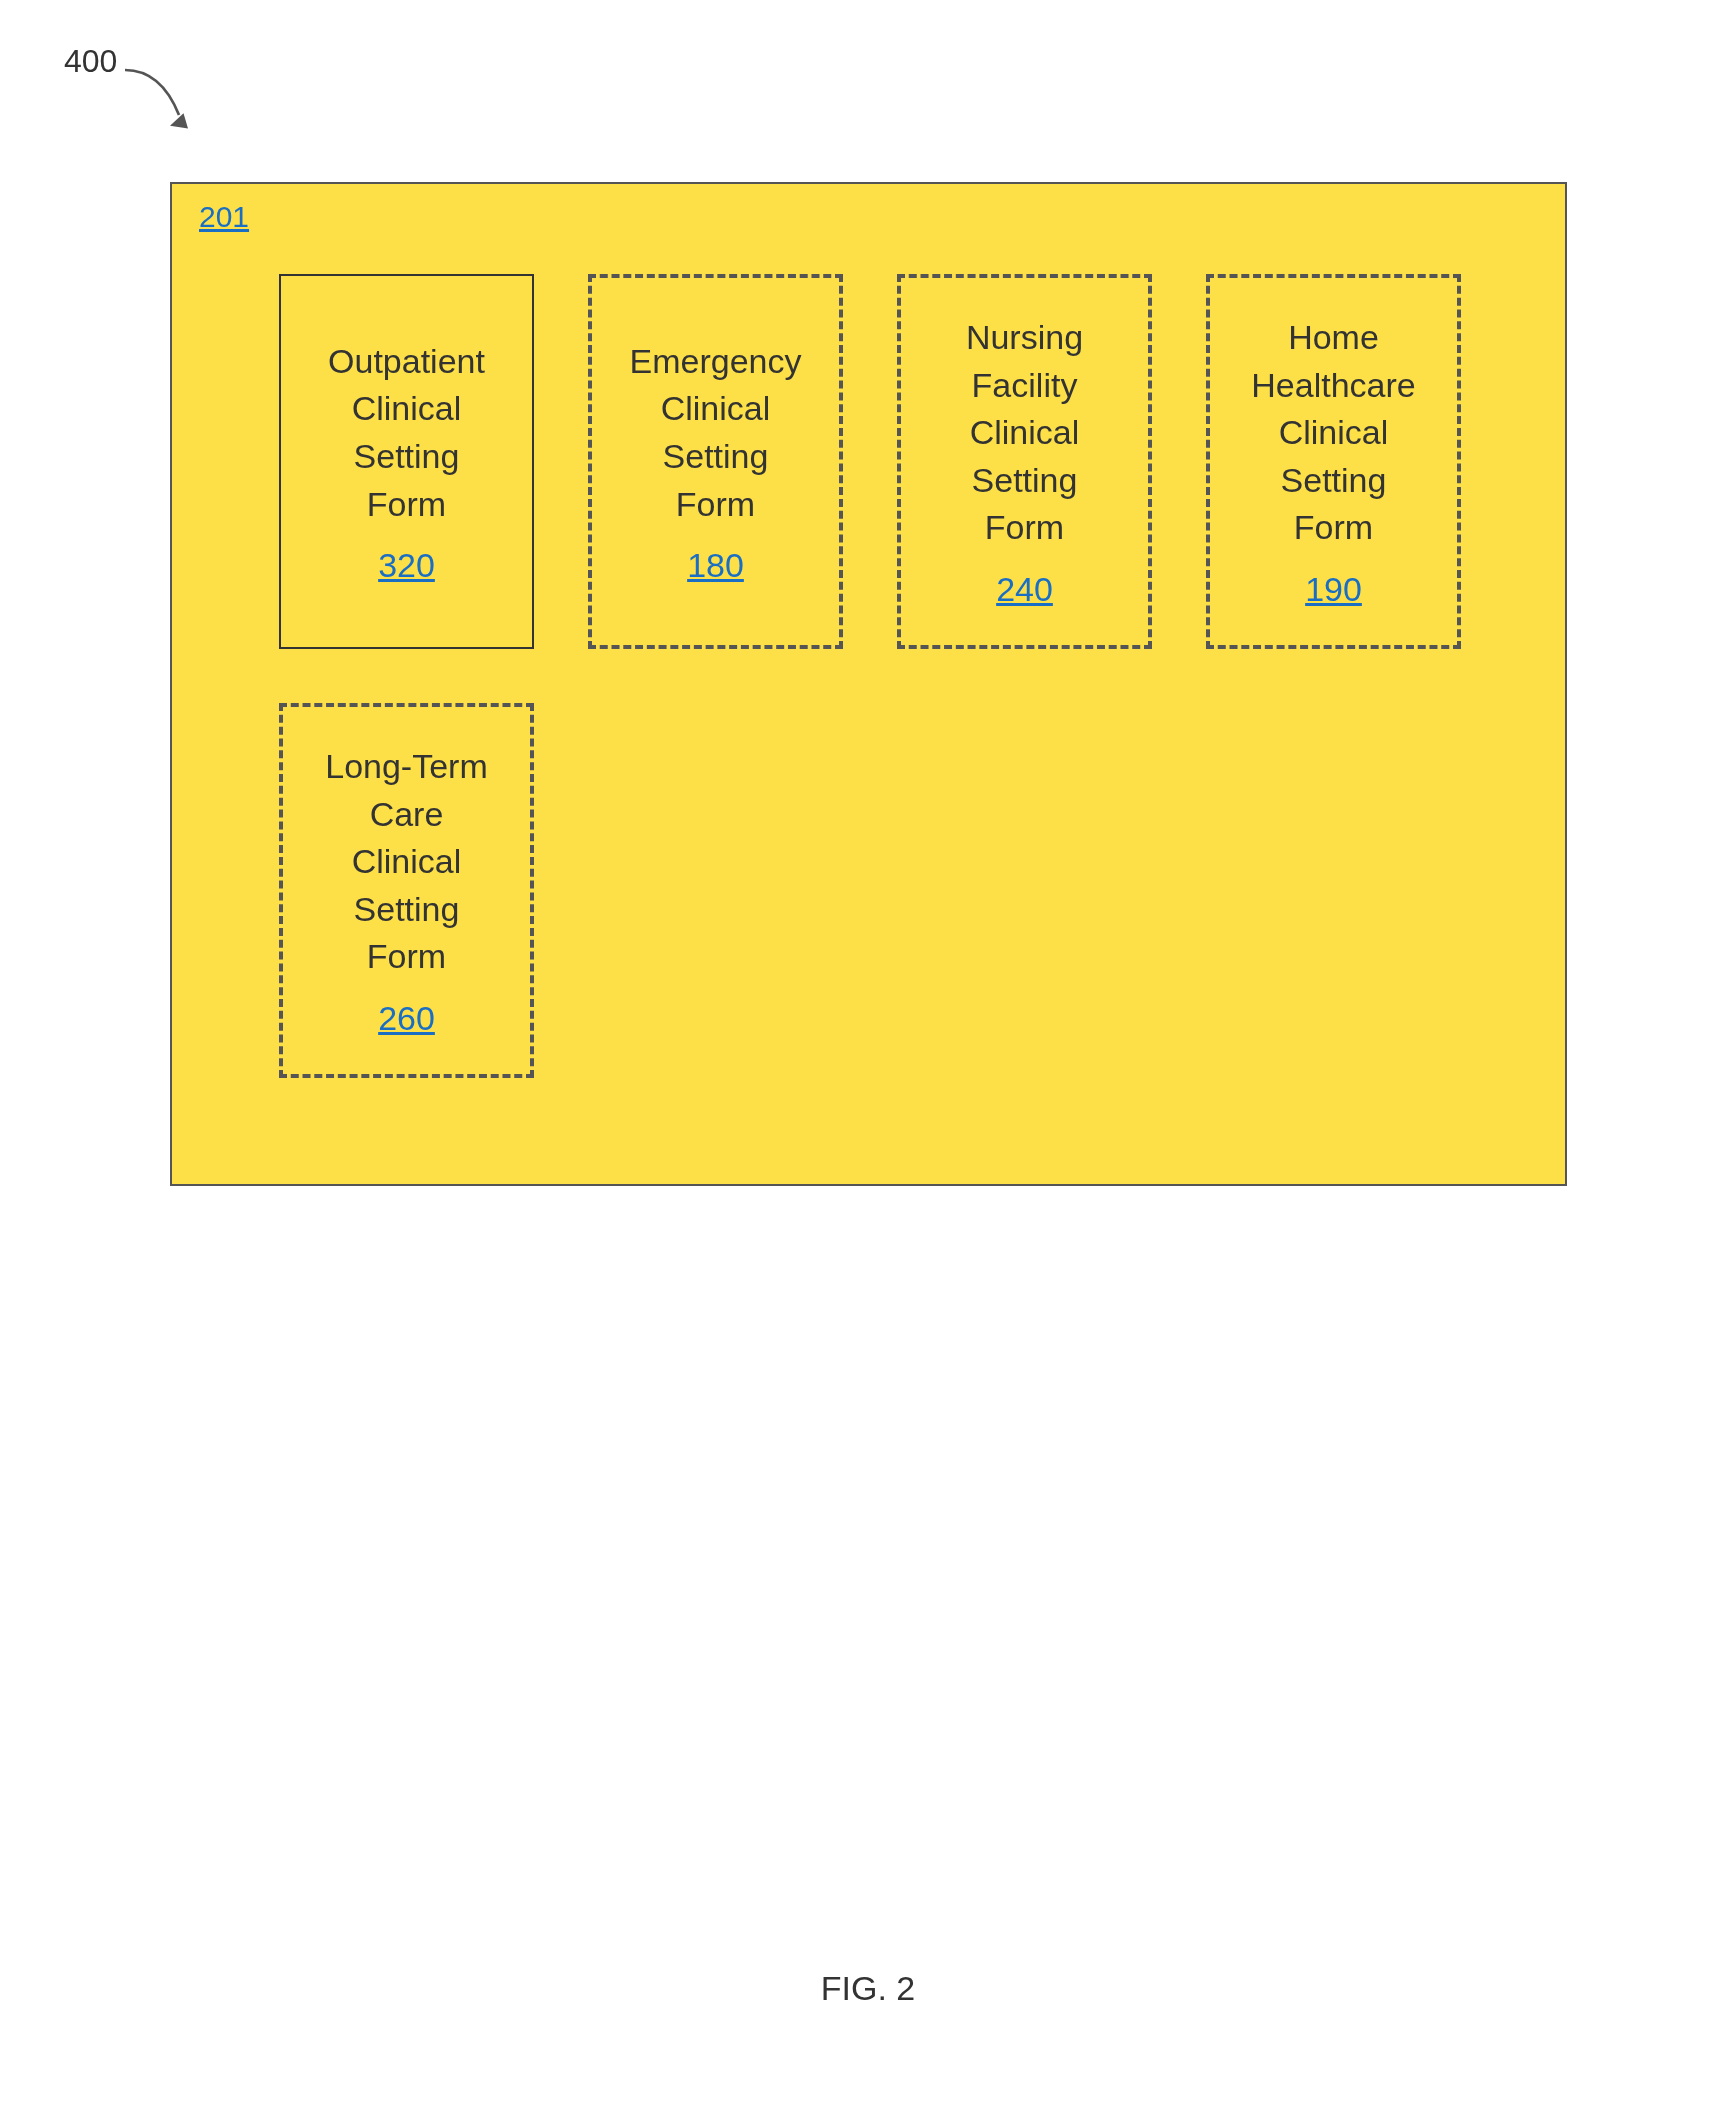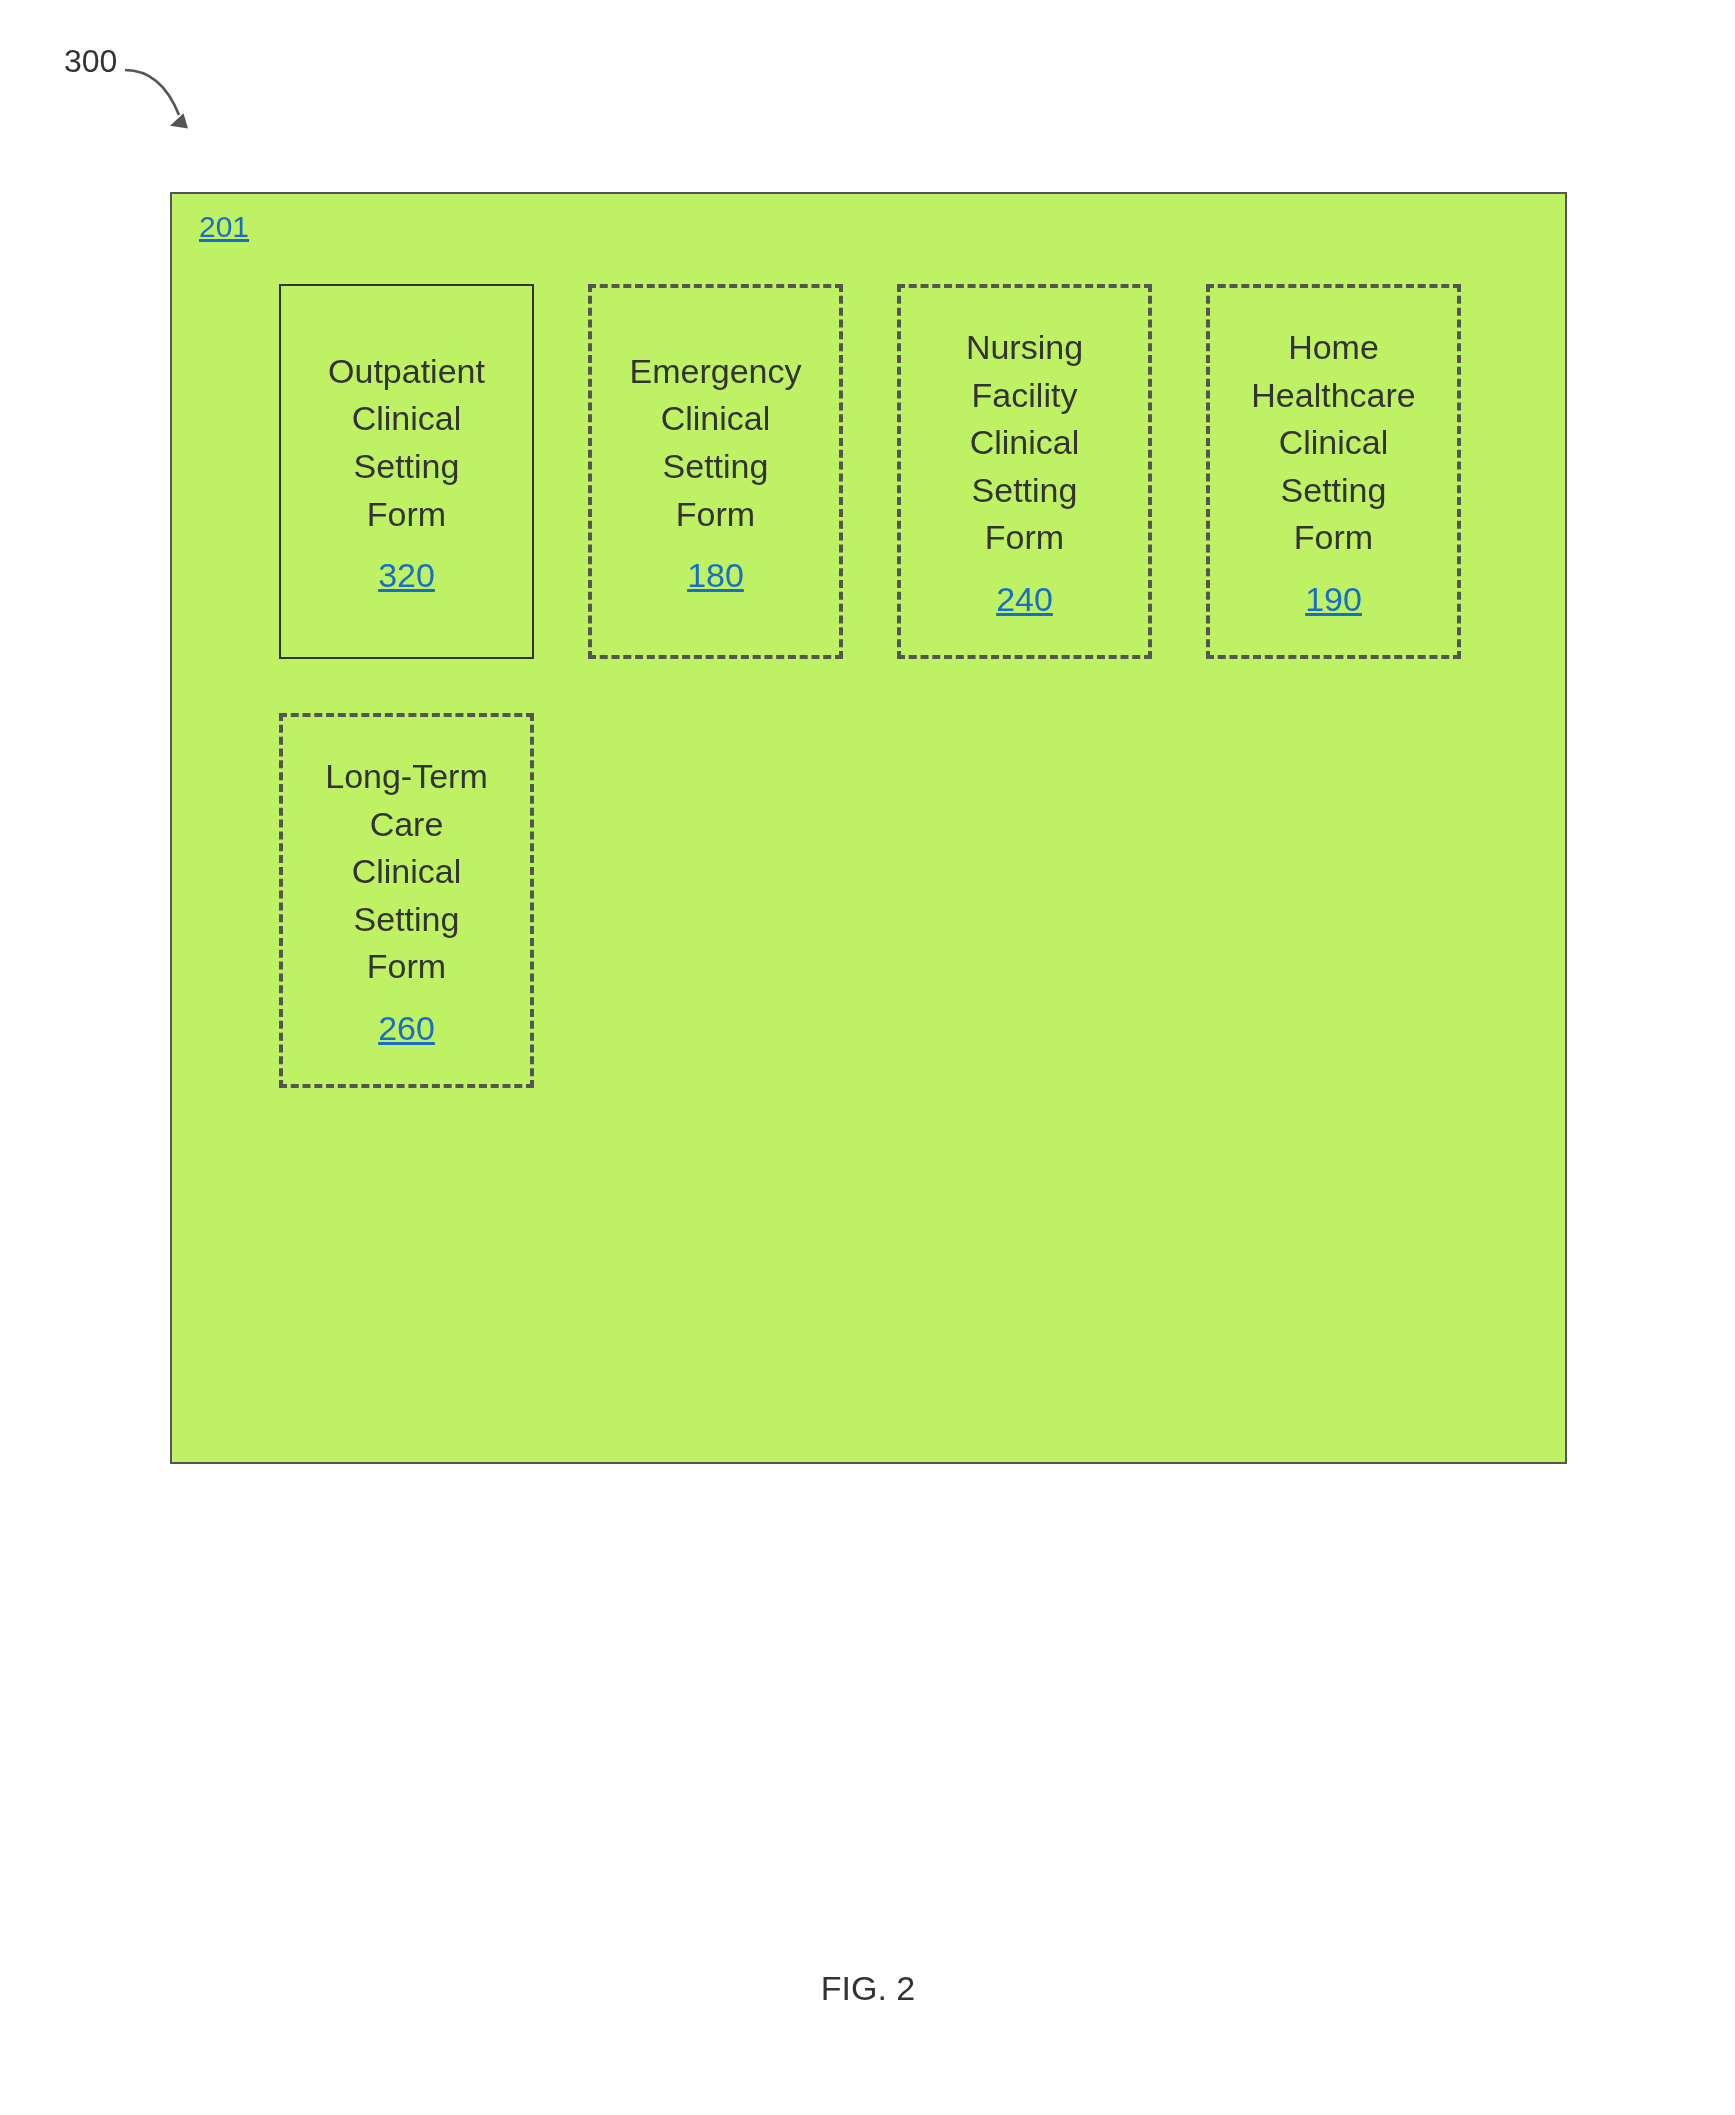--- a/index.html
+++ b/index.html
@@ -27,26 +27,26 @@
     .arrow-200 {
       position: absolute;
       top: 61px;
       left: 116px;
       width: 81px;
       height: 72px;
     }
 
     .outer-box {
       position: absolute;
-      top: 192px;
+      top: 182px;
       left: 170px;
       width: 1397px;
-      height: 1272px;
+      height: 1004px;
       border: 2.7px solid #555;
-      background: #bef264;
+      background: #fde047;
     }
 
     .label-201 {
       position: absolute;
       top: 16px;
       left: 27px;
       font-size: 30px;
       color: #1a6fc4;
       text-decoration: underline;
     }
@@ -99,21 +99,21 @@
       left: 50%;
       transform: translateX(-50%);
       font-size: 34px;
       font-weight: normal;
       color: #333;
     }
   </style>
 </head>
 <body>
 
-<div class="diagram-label-200">300</div>
+<div class="diagram-label-200">400</div>
 
 <svg class="arrow-200" viewBox="0 0 90 80" xmlns="http://www.w3.org/2000/svg">
   <path d="M 10 10 Q 50 10 70 60" stroke="#555" stroke-width="3" fill="none"></path>
   <polygon points="60,72 75,58 80,75" fill="#555"></polygon>
 </svg>
 
 <div class="outer-box">
 
   <span class="label-201">201</span>
 

